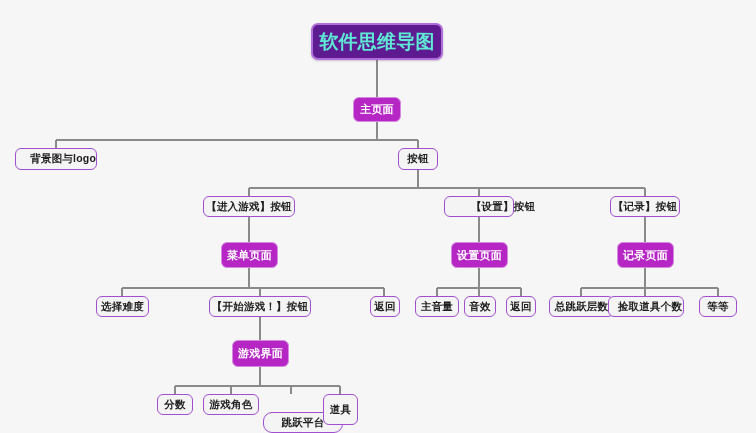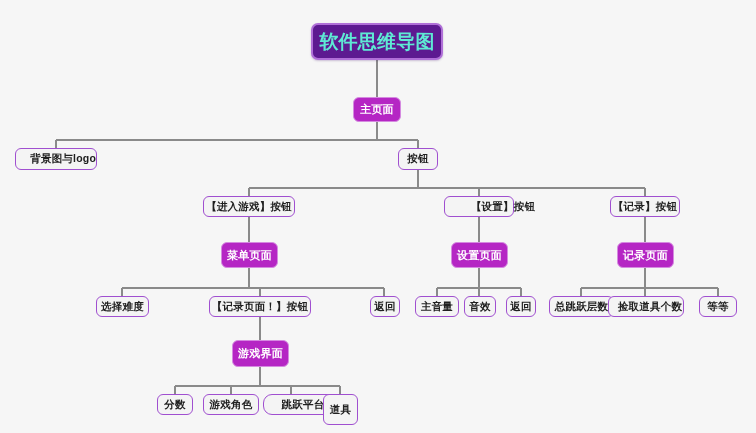--- a/index.html
+++ b/index.html
@@ -158,21 +158,21 @@
 
   <div class="node page" style="left:617px; top:242px; width:57px; height:26px;">
     <span>记录页面</span>
   </div>
 
   <div class="node leaf" style="left:96px; top:296px; width:53px; height:21px;">
     <span>选择难度</span>
   </div>
 
   <div class="node leaf" style="left:209px; top:296px; width:102px; height:21px;">
-    <span>【记录页面！】按钮</span>
+    <span>【开始游戏！】按钮</span>
   </div>
 
   <div class="node leaf" style="left:370px; top:296px; width:30px; height:21px;">
     <span>返回</span>
   </div>
 
   <div class="node leaf" style="left:415px; top:296px; width:44px; height:21px;">
     <span>主音量</span>
   </div>
 
@@ -201,21 +201,21 @@
   </div>
 
   <div class="node leaf" style="left:157px; top:394px; width:36px; height:21px;">
     <span>分数</span>
   </div>
 
   <div class="node leaf" style="left:203px; top:394px; width:56px; height:21px;">
     <span>游戏角色</span>
   </div>
 
-  <div class="node leaf" style="left:263px; top:394px; width:80px; height:21px;border-radius:9px;">
+  <div class="node leaf" style="left:263px; top:412px; width:80px; height:21px;border-radius:9px;">
     <span>跳跃平台</span>
   </div>
 
   <div class="node leaf" style="left:323px; top:394px; width:35px; height:31px;">
     <span>道具</span>
   </div>
 
 </div>
 
 </body></html>

